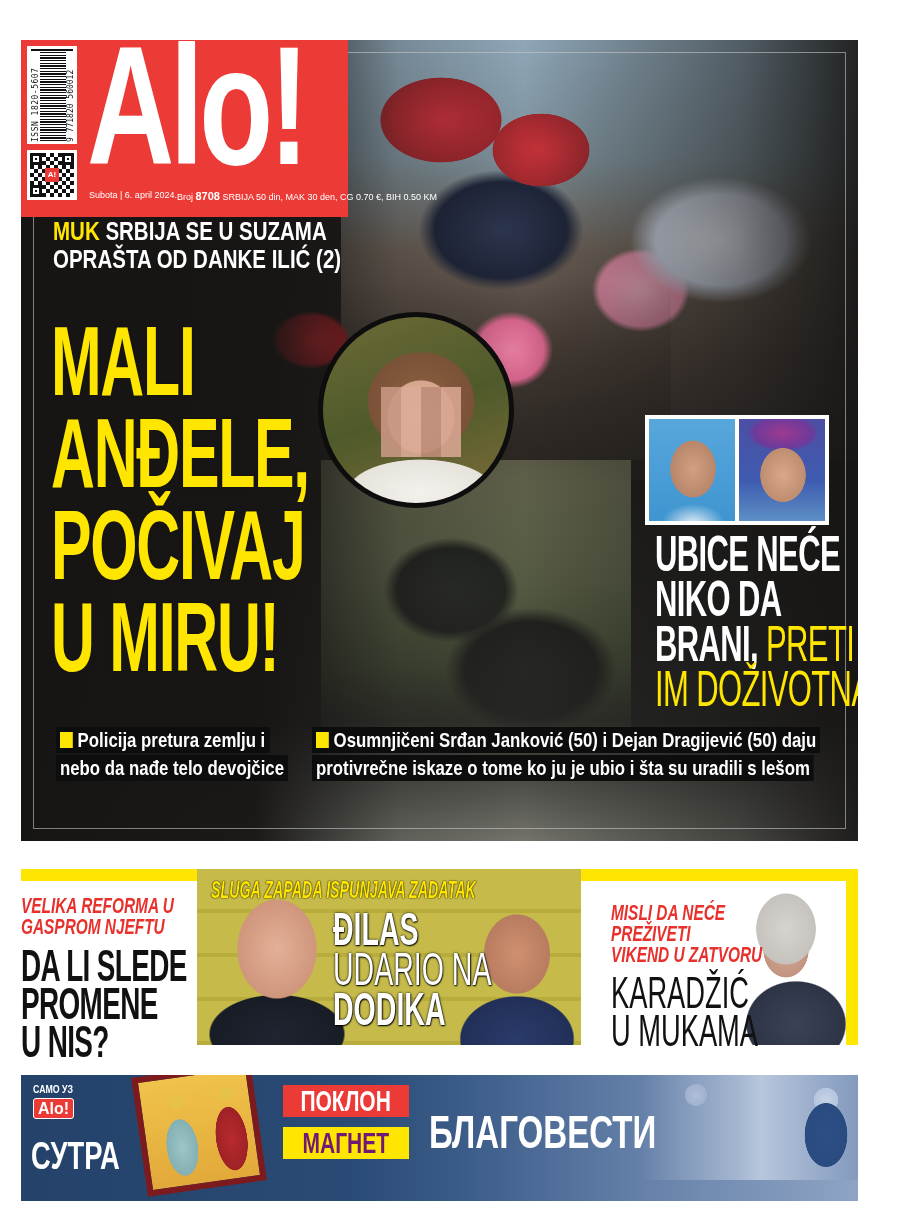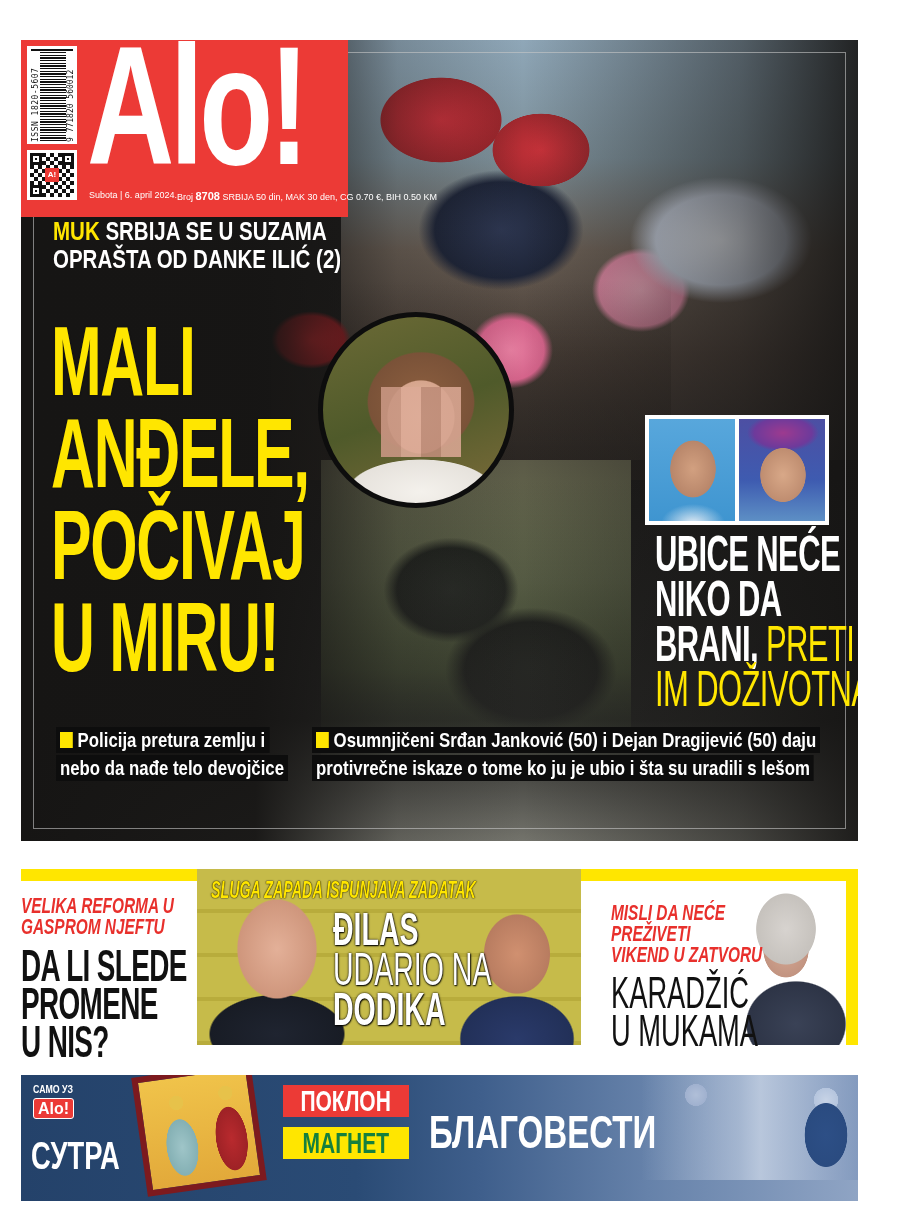--- a/index.html
+++ b/index.html
@@ -256,21 +256,21 @@
       radial-gradient(circle 10px at 35px 25px, #e7c24a 0%, #e7c24a 70%, transparent 72%),
       radial-gradient(circle 10px at 85px 22px, #e7c24a 0%, #e7c24a 70%, transparent 72%),
       linear-gradient(180deg, #f0c34a 0%, #e2a93a 100%);
   }
   .promo .tag {
     position: absolute; left: 262px; width: 126px; height: 32px; display: flex; align-items: center; justify-content: center;
     font-weight: 900; font-size: 30px; white-space: nowrap;
   }
   .promo .tag span { transform: scaleX(0.7); display: inline-block; }
   .promo .tag.poklon { top: 10px; background: #ec3a36; color: #fff; }
-  .promo .tag.magnet { top: 52px; background: #ffe600; color: #15803d; }
+  .promo .tag.magnet { top: 52px; background: #ffe600; color: #701a75; }
   .promo .blago {
     position: absolute; left: 408px; top: 30px; color: #fff; font-weight: 900; font-size: 46px;
     transform: scaleX(0.72); transform-origin: left top; white-space: nowrap;
   }
   .promo .ghost-icon {
     position: absolute; left: 620px; top: 0; width: 217px; height: 105px;
     background:
       radial-gradient(ellipse 30px 45px at 185px 60px, #2d4f86 0%, #2a4b80 70%, transparent 72%),
       radial-gradient(circle 20px at 185px 25px, #c7d3e6 0%, #b5c5de 60%, transparent 62%),
       radial-gradient(circle 18px at 55px 20px, #b0bfd8 0%, #a0b1cf 60%, transparent 62%),

